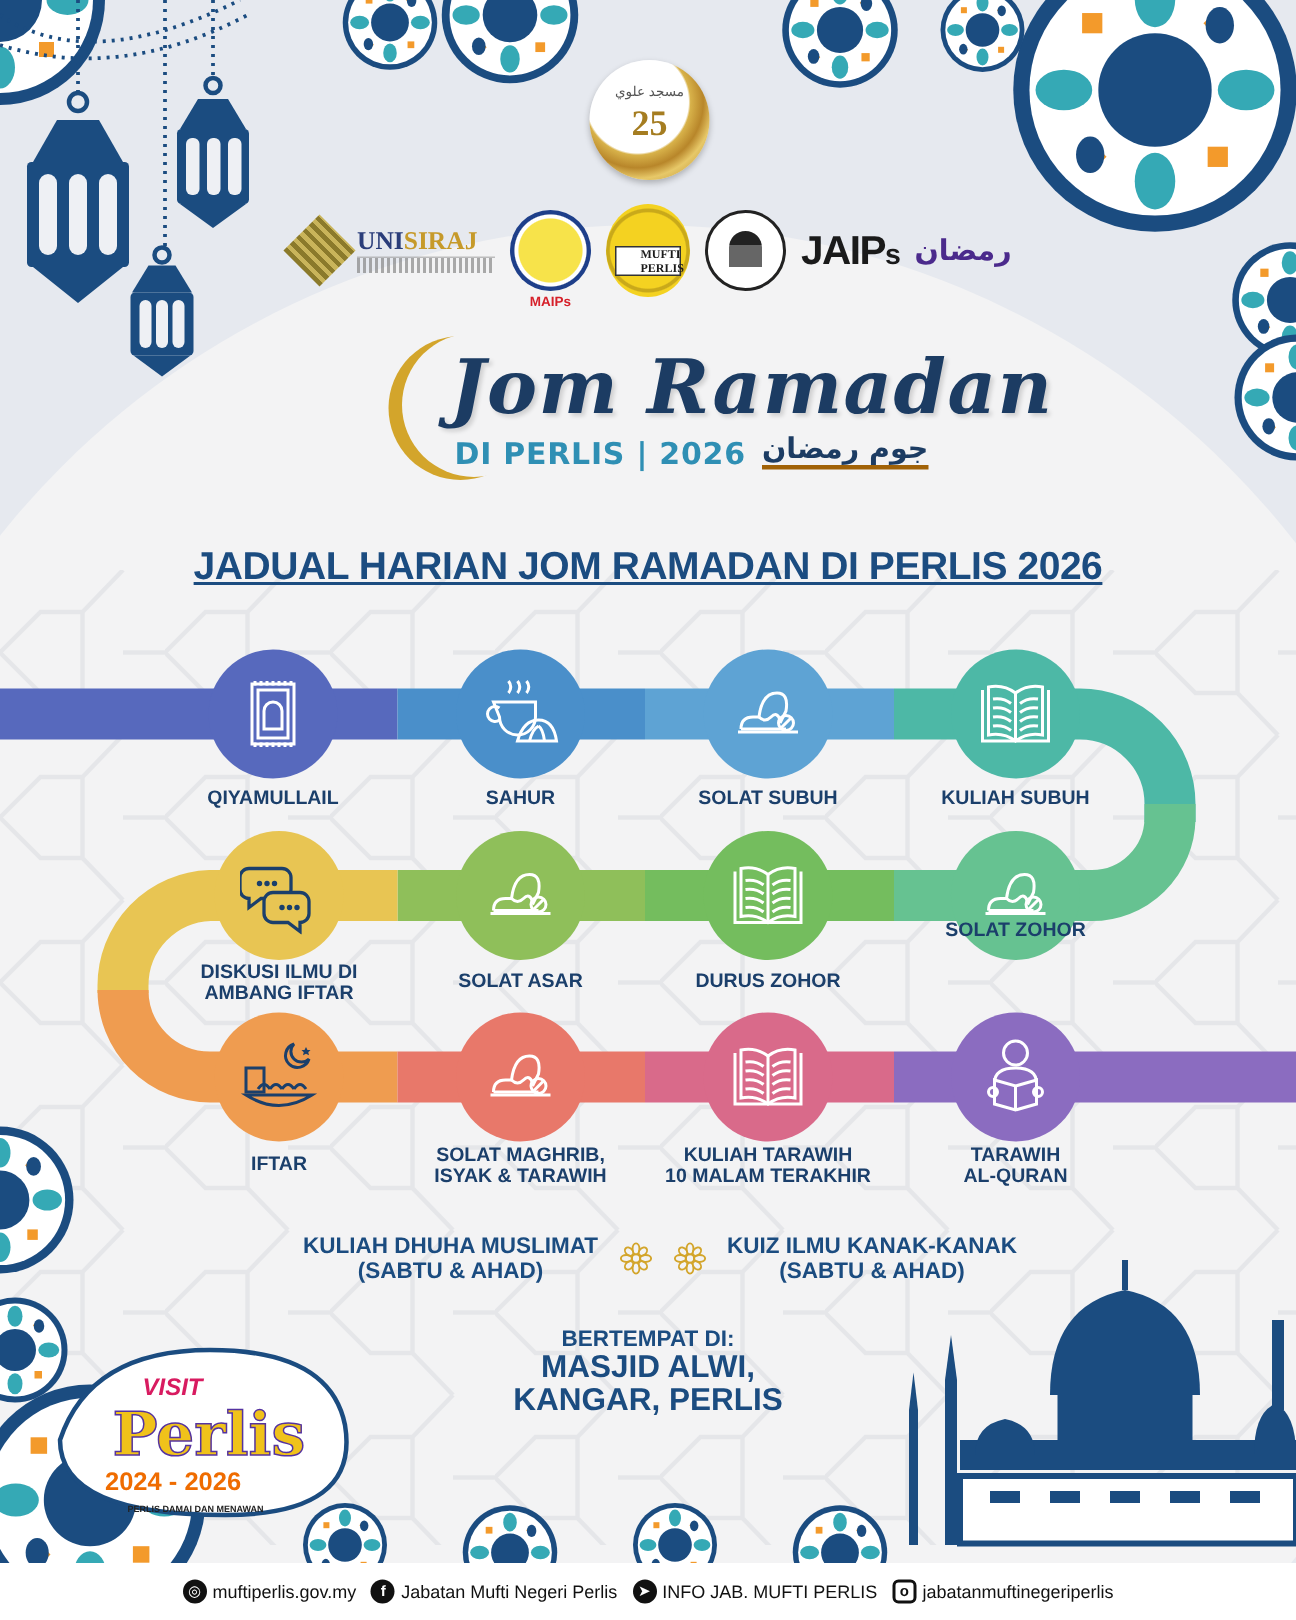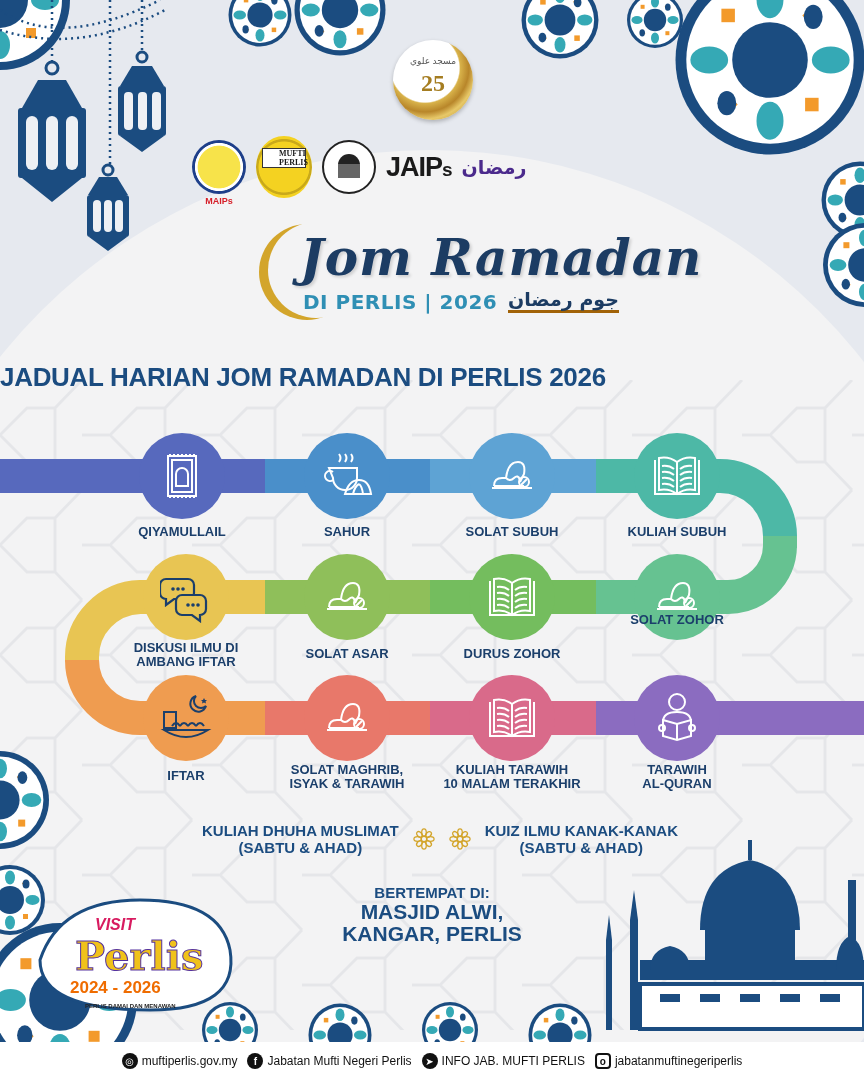--- a/index.html
+++ b/index.html
@@ -15,32 +15,32 @@
   .logos{position:absolute;top:132px;left:192px;width:500px;height:70px;display:flex;align-items:center;gap:10px;}
   .logo-unisiraj{display:flex;align-items:center;gap:4px;}
   .unisiraj-mark{width:34px;height:34px;transform:rotate(45deg);background:repeating-linear-gradient(0deg,#8b7a2b 0 3px,#c9b45a 3px 6px);margin:0 4px;}
   .unisiraj-text{font:bold 17px "Liberation Serif",serif;color:#2a3d7a;line-height:1;}
   .unisiraj-text b{color:#c69a2a;}
   .unisiraj-sub{font-size:5px;color:#666;border-top:1px solid #999;margin-top:2px;width:92px;height:10px;background:repeating-linear-gradient(90deg,#777 0 2px,transparent 2px 4px);opacity:.6;}
   .logo-round{width:54px;height:54px;border-radius:50%;position:relative;}
   .maips{background:radial-gradient(circle,#f7e34a 0 55%,#fff 57% 62%,#1e3f8a 64% 100%);}
   .maips-cap{position:absolute;top:56px;left:0;right:0;text-align:center;font:bold 9px "Liberation Sans",sans-serif;color:#d6202a;}
   .mufti{width:56px;height:62px;background:radial-gradient(circle,#f4d221 0 60%,#c9a91a 62% 66%,#f4d221 68%);border-radius:50%;}
-  .mufti span{position:absolute;top:12px;left:6px;right:6px;text-align:center;font:bold 8px "Liberation Serif",serif;color:#1b1b1b;background:#fff;border:1px solid #333;line-height:9px;padding-left:16px;}
+  .mufti span{position:absolute;top:28px;left:6px;right:6px;text-align:center;font:bold 8px "Liberation Serif",serif;color:#1b1b1b;background:#fff;border:1px solid #333;line-height:9px;padding-left:16px;}
   .masjid{background:#fff;border:2px solid #222;box-sizing:border-box;}
   .masjid::after{content:"";position:absolute;left:14px;top:12px;width:22px;height:24px;background:linear-gradient(#222 0 40%,#666 40%);border-radius:11px 11px 0 0;}
   .jaips{font:bold 27px "Liberation Sans",sans-serif;color:#1a1a1a;letter-spacing:-1px;}
   .jaips small{font-size:19px;}
   .ramadan-logo{font:bold 19px "DejaVu Sans",sans-serif;color:#4b2a8c;}
   
   .crescent{position:absolute;left:268px;top:222px;width:96px;height:96px;border-radius:50%;box-shadow:-9px 2px 0 0 #d3a52b;}
   .jom{position:absolute;left:300px;top:228px;font:bold italic 50px "DejaVu Serif",serif;color:#1c3c63;letter-spacing:1px;text-shadow:2px 2px 3px rgba(0,0,0,.15);}
   .diperlis{position:absolute;left:303px;top:290px;font:bold 20px "DejaVu Sans",sans-serif;color:#2f8fb4;letter-spacing:.5px;}
   .jom-ar{position:absolute;left:508px;top:288px;font:bold 19px "DejaVu Sans",sans-serif;color:#1c3c63;border-bottom:3px solid #a16207;line-height:22px;}
-  .heading{position:absolute;left:0;right:0;top:362px;font:bold 26px "Liberation Sans",sans-serif;color:#1b4c80;letter-spacing:-.3px;}
+  .heading{position:absolute;left:0;right:0;top:362px;text-align:center;font:bold 26px "Liberation Sans",sans-serif;color:#1b4c80;letter-spacing:-.3px;text-decoration:underline;}
   
   .node{position:absolute;width:86px;height:86px;border-radius:50%;display:flex;align-items:center;justify-content:center;}
   .node svg{width:52px;height:52px;}
   .lbl{position:absolute;width:170px;text-align:center;font:bold 13px "Liberation Sans",sans-serif;color:#1b3f6b;line-height:14px;}
   .extras{position:absolute;top:822px;left:60px;width:760px;display:flex;justify-content:center;align-items:center;gap:14px;}
   .extra{text-align:center;font:bold 15px "Liberation Sans",sans-serif;color:#1b4c80;line-height:17px;}
   .flower{width:22px;height:22px;}
   .venue{position:absolute;left:0;right:0;top:884px;text-align:center;color:#1b4c80;}
   .venue .v1{font:bold 15px "Liberation Sans",sans-serif;}
   .venue .v2{font:bold 21px "Liberation Sans",sans-serif;line-height:22px;}
@@ -137,20 +137,27 @@
     </g>
   </g>
 </svg>
 
 <div class="medal">
   <div class="medal-ar">مسجد علوي</div>
   <div class="medal-num">25</div>
 </div>
 
 <div class="logos">
+  <div class="logo-unisiraj">
+    <div class="unisiraj-mark"></div>
+    <div>
+      <div class="unisiraj-text"><span>UNI</span><b>SIRAJ</b></div>
+      <div class="unisiraj-sub"></div>
+    </div>
+  </div>
   <div class="logo-round maips">
     <div class="maips-cap">MAIPs</div>
   </div>
   <div class="logo-round mufti">
     <span>MUFTI PERLIS</span>
   </div>
   <div class="logo-round masjid"></div>
   <div class="jaips"><span>JAIP</span><small>s</small></div>
   <div class="ramadan-logo">رمضان</div>
 </div>

